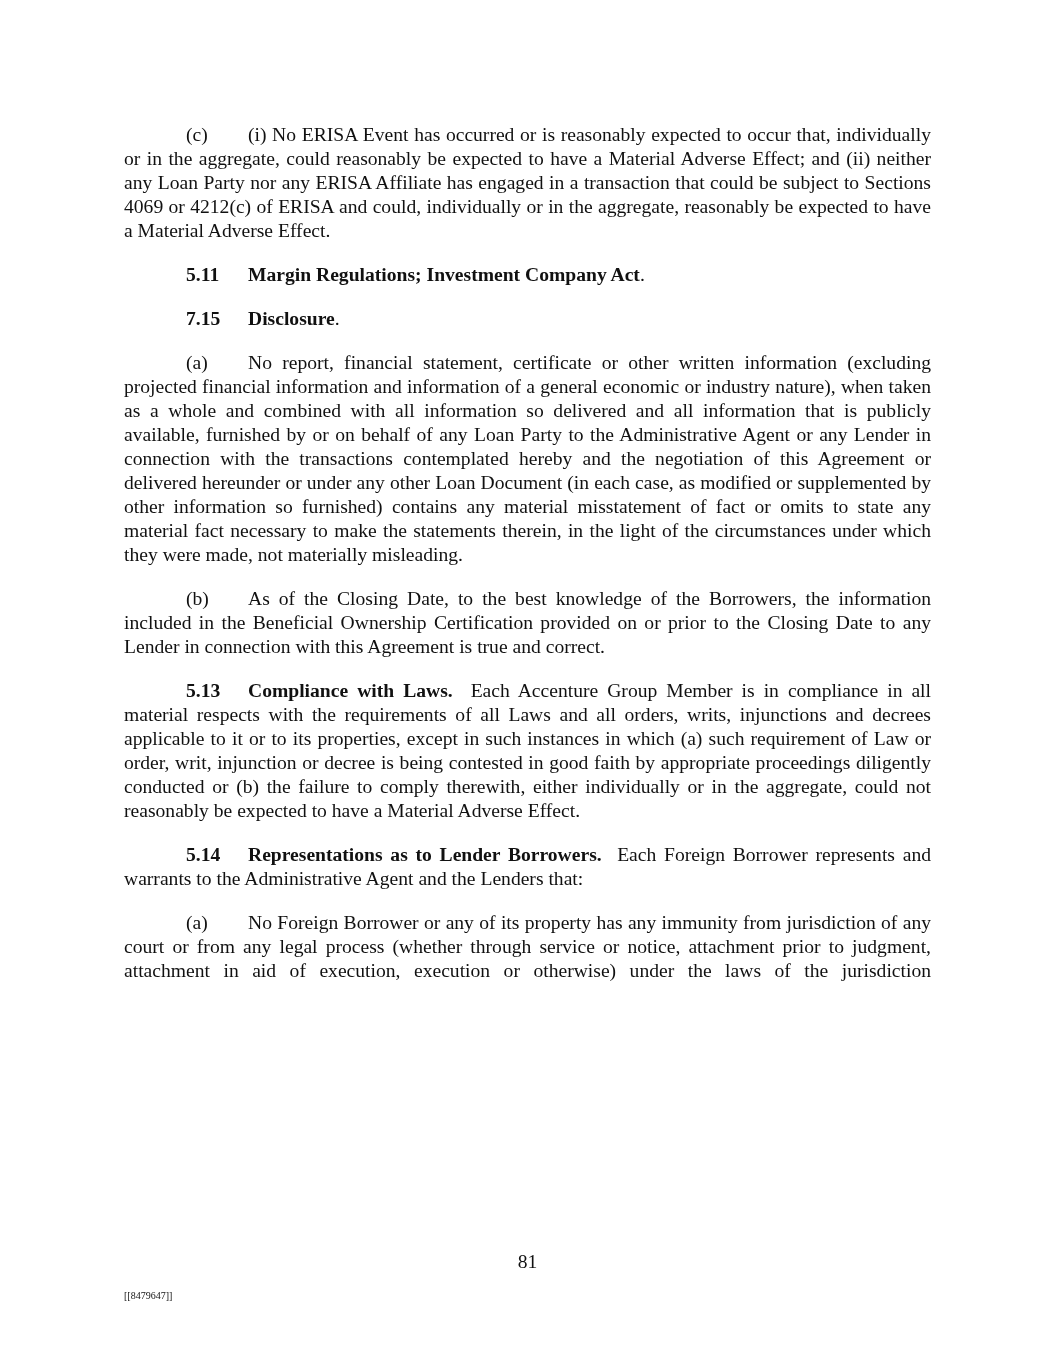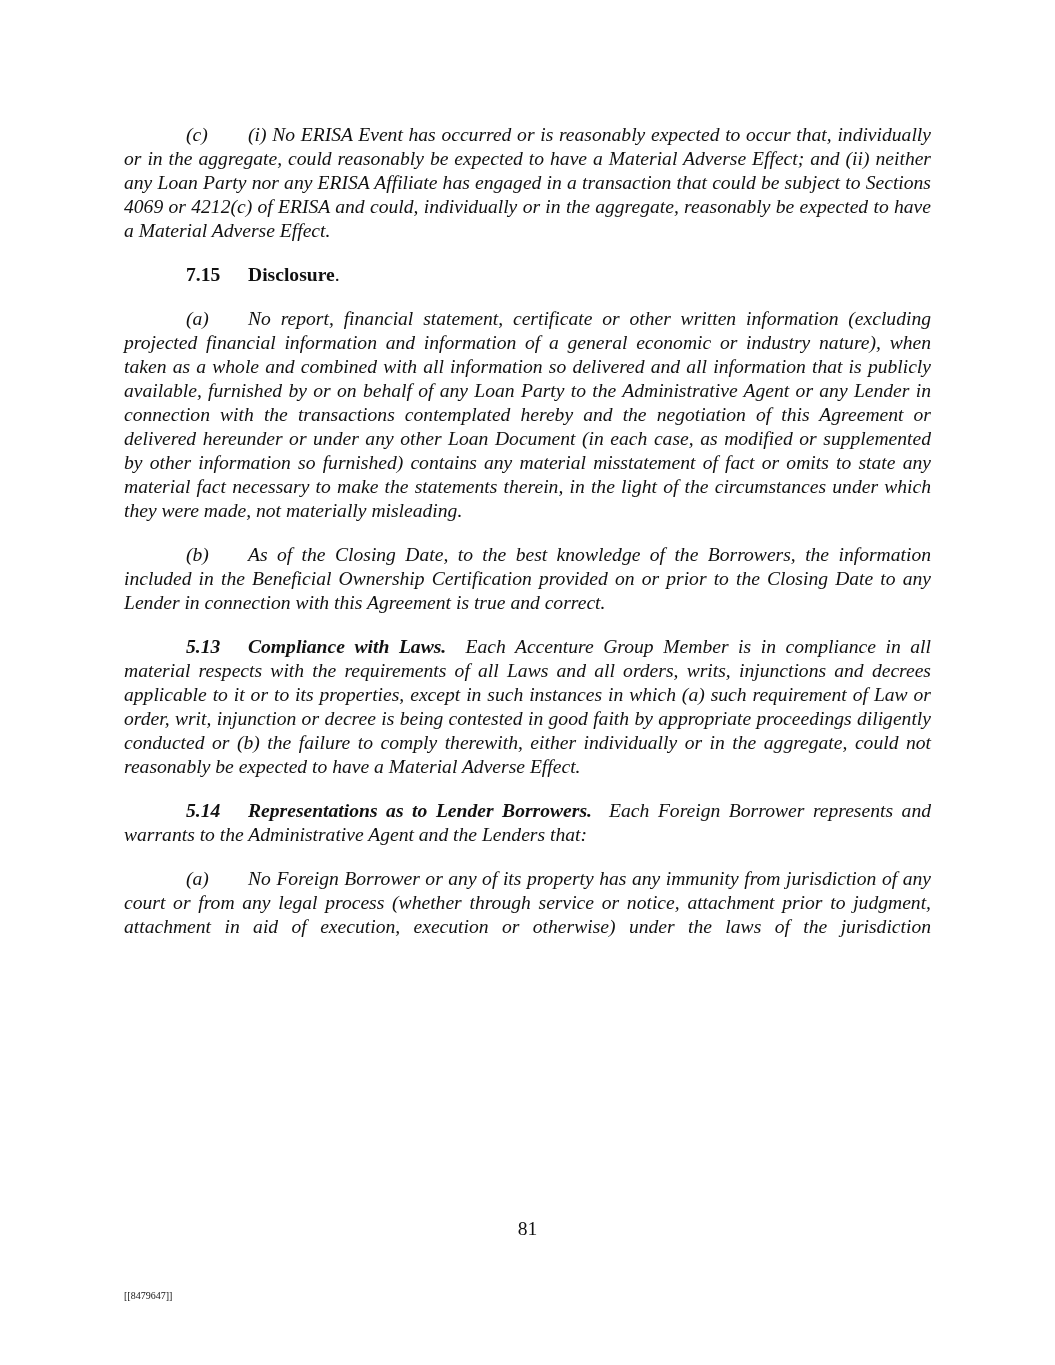--- a/index.html
+++ b/index.html
@@ -17,51 +17,52 @@
       top: 123px;
       width: 807px;
       font-size: 19.6px;
       line-height: 24px;
     }
     .para {
       margin: 0 0 20px 0;
       text-align: justify;
       text-align-last: left;
     }
-    .indent { text-indent: 62px; font-style: italic; }
+    .indent { text-indent: 62px; }
     .lbl { display: inline-block; width: 62px; text-indent: 0; }
     .heading {
       margin: 0 0 20px 0;
       padding-left: 62px;
     }
     .num { display: inline-block; width: 62px; font-weight: bold; }
     .htitle { font-weight: bold; }
     .hinline { font-weight: bold; }
     .page-number {
       position: absolute;
       left: 0; right: 0;
-      top: 1218px;
+      top: 1251px;
       text-align: center;
       font-size: 19.6px;
     }
     .footer-id {
       position: absolute;
       left: 124px;
       top: 1290px;
       font-size: 10px;
     }
   </style>
 </head>
 <body>
 
 <div class="page">
 
 
   <p class="para indent"><span class="lbl">(c)</span><span>(i) No ERISA Event has occurred or is reasonably expected to occur that, individually or in the aggregate, could reasonably be expected to have a Material Adverse Effect; and (ii) neither any Loan Party nor any ERISA Affiliate has engaged in a transaction that could be subject to Sections 4069 or 4212(c) of ERISA and could, individually or in the aggregate, reasonably be expected to have a Material Adverse Effect.</span></p>
 
+  <div class="heading"><span class="num">5.11</span><span class="htitle">Margin Regulations; Investment Company Act</span><span>.</span></div>
 
 
 
   <div class="heading"><span class="num">7.15</span><span class="htitle">Disclosure</span><span>.</span></div>
 
   <p class="para indent"><span class="lbl">(a)</span><span>No report, financial statement, certificate or other written information (excluding projected financial information and information of a general economic or industry nature), when taken as a whole and combined with all information so delivered and all information that is publicly available, furnished by or on behalf of any Loan Party to the Administrative Agent or any Lender in connection with the transactions contemplated hereby and the negotiation of this Agreement or delivered hereunder or under any other Loan Document (in each case, as modified or supplemented by other information so furnished) contains any material misstatement of fact or omits to state any material fact necessary to make the statements therein, in the light of the circumstances under which they were made, not materially misleading.</span></p>
 
   <p class="para indent"><span class="lbl">(b)</span><span>As of the Closing Date, to the best knowledge of the Borrowers, the information included in the Beneficial Ownership Certification provided on or prior to the Closing Date to any Lender in connection with this Agreement is true and correct.</span></p>
 
   <p class="para indent"><span class="num" style="text-indent:0">5.13</span><span class="hinline">Compliance with Laws.</span>&nbsp; <span>Each Accenture Group Member is in compliance in all material respects with the requirements of all Laws and all orders, writs, injunctions and decrees applicable to it or to its properties, except in such instances in which (a) such requirement of Law or order, writ, injunction or decree is being contested in good faith by appropriate proceedings diligently conducted or (b) the failure to comply therewith, either individually or in the aggregate, could not reasonably be expected to have a Material Adverse Effect.</span></p>

